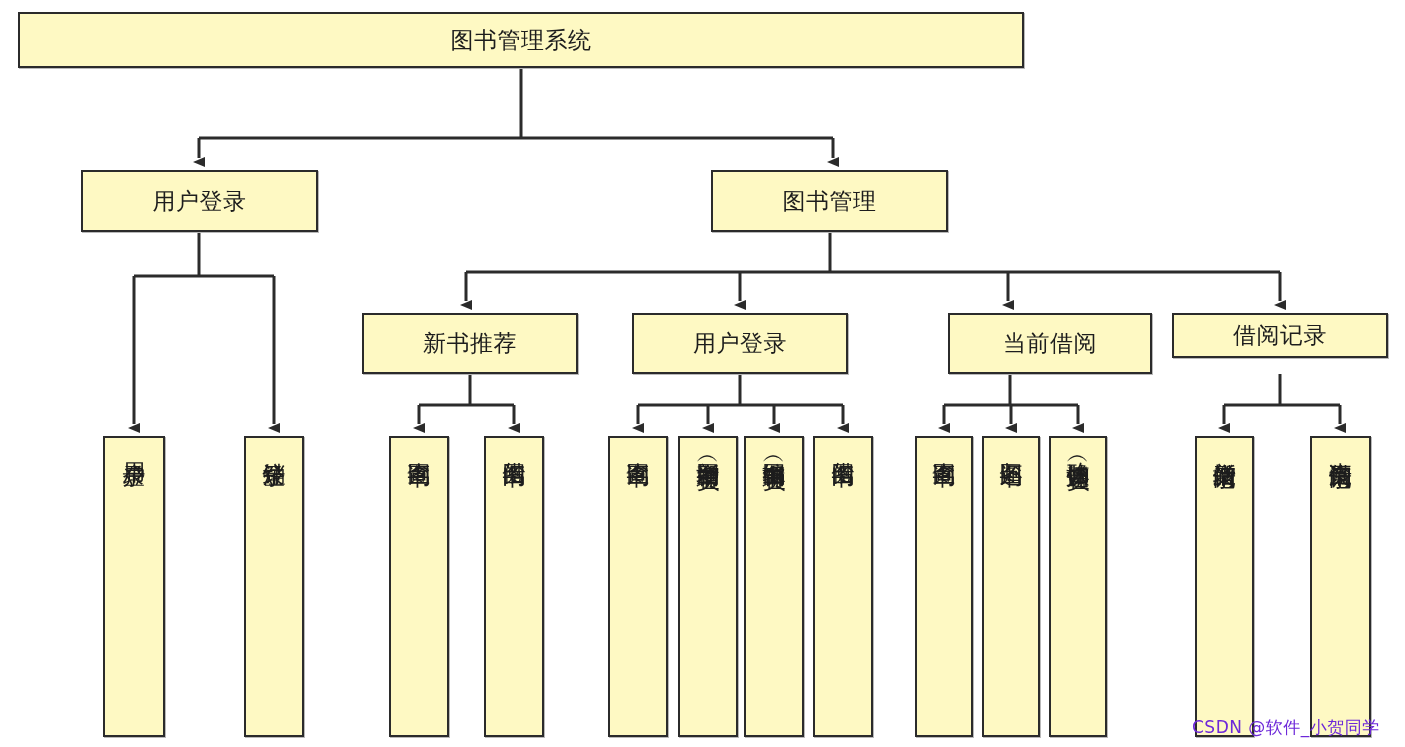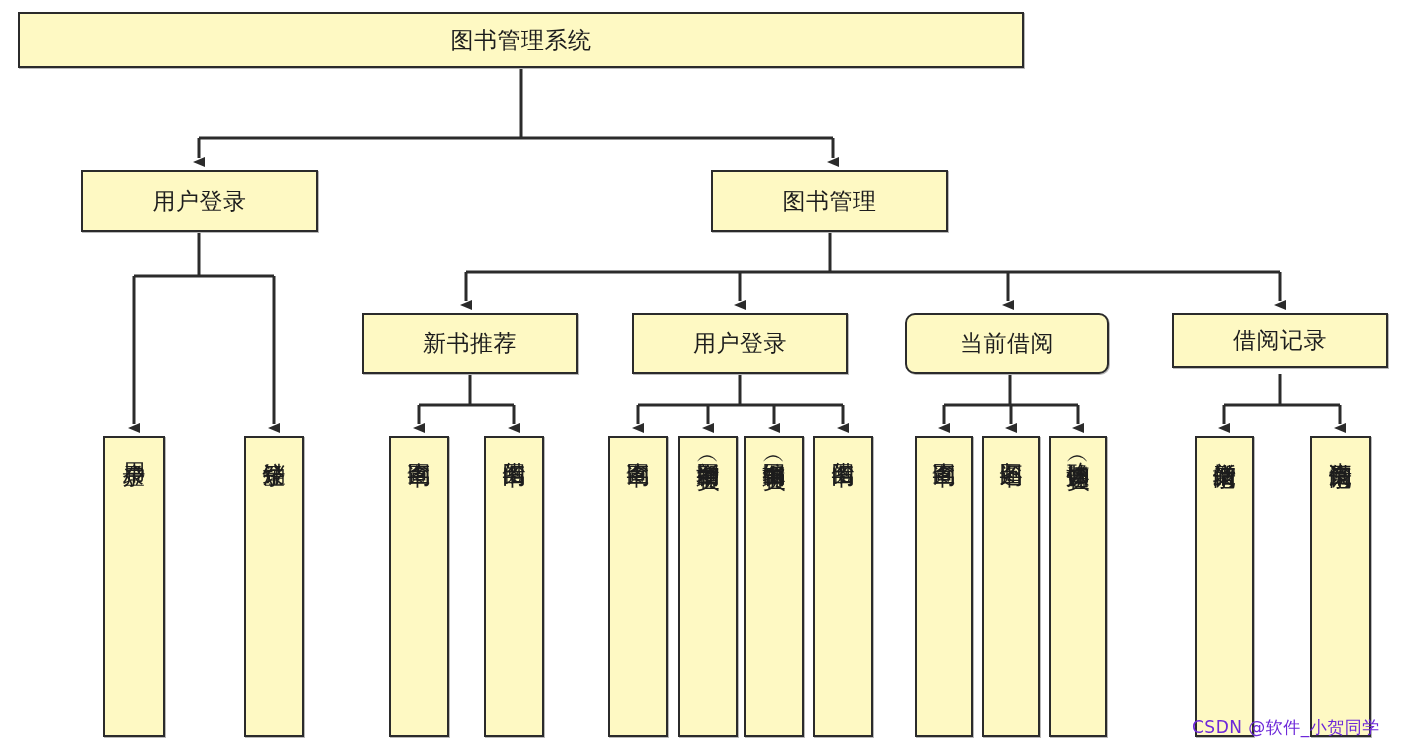--- a/index.html
+++ b/index.html
@@ -141,24 +141,24 @@
   <div class="node horiz" style="left:362px; top:313px; width:216px; height:61px;">
     <span class="node-label">新书推荐</span>
   </div>
 
   <div class="node horiz" style="left:711px; top:170px; width:237px; height:62px;">
     <span class="node-label">图书管理</span>
   </div>
   <div class="node horiz" style="left:632px; top:313px; width:216px; height:61px;">
     <span class="node-label">用户登录</span>
   </div>
-  <div class="node horiz" style="left:905px; top:313px; width:204px; height:61px;border-radius:10px;">
+  <div class="node horiz" style="left:948px; top:313px; width:204px; height:61px;">
     <span class="node-label">当前借阅</span>
   </div>
-  <div class="node horiz" style="left:1172px; top:313px; width:216px; height:55px;">
+  <div class="node horiz" style="left:1172px; top:313px; width:216px; height:45px;">
     <span class="node-label">借阅记录</span>
   </div>
 
   <div class="node vert" style="left:103px; top:436px; width:62px; height:301px;">
     <span class="node-label">用户登录</span>
   </div>
   <div class="node vert" style="left:244px; top:436px; width:60px; height:301px;">
     <span class="node-label">注销登录</span>
   </div>
 

